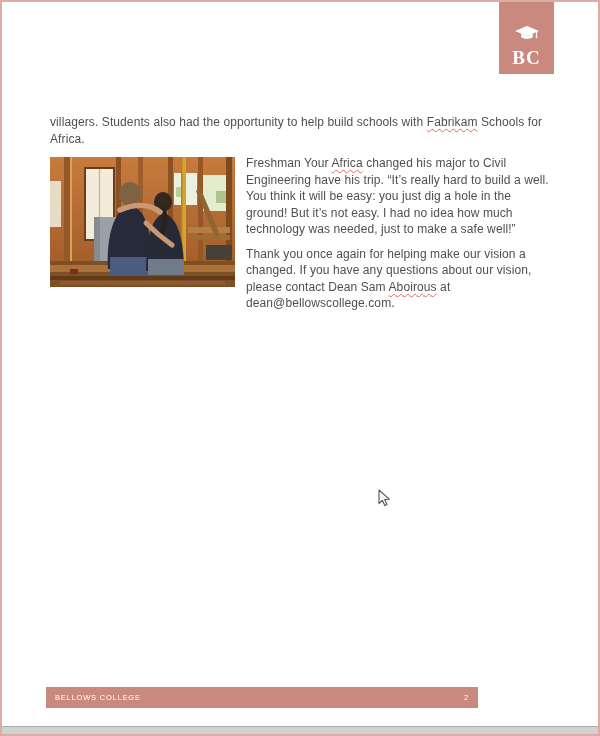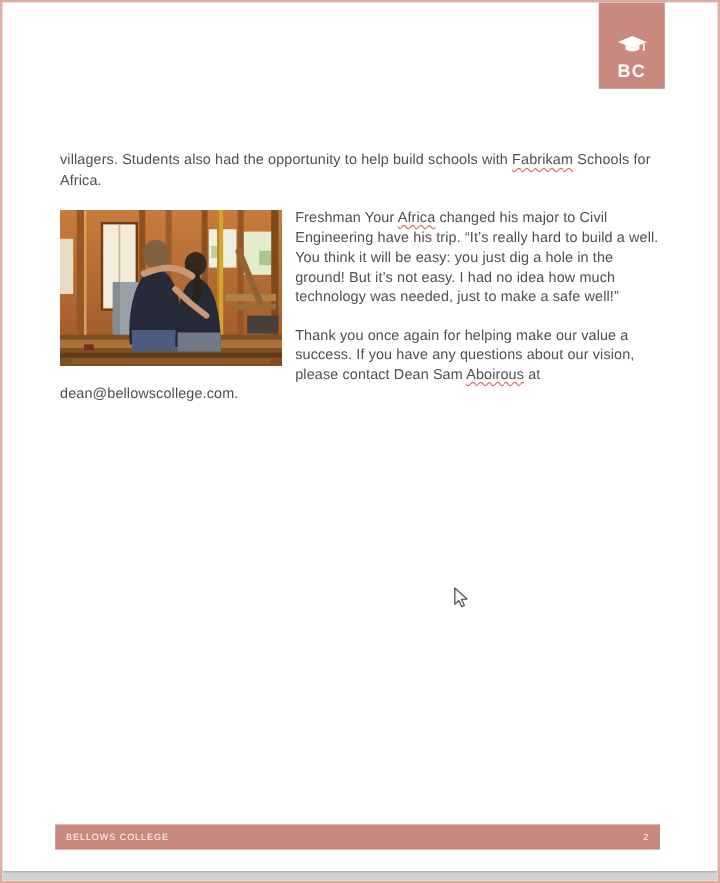--- a/index.html
+++ b/index.html
@@ -13,44 +13,44 @@
     color:#4f4f4f;
   }
   
   .bc-block {
     position:absolute; top:0; right:44px; width:55px; height:72px;
     background:#c9897e;
     display:flex; flex-direction:column; align-items:center; justify-content:flex-end;
     padding-bottom:7px; gap:6px;
   }
   .bc-initials {
-    font-family:Liberation Sans, sans-serif; font-weight:bold;
-    color:#ffffff; font-size:15px; letter-spacing:1px; line-height:1;
+    font-family:Liberation Serif, serif; font-weight:bold;
+    color:#ffffff; font-size:19px; letter-spacing:1px; line-height:1;
   }
   
   .content {
     padding:108px 43px 0 48px;
     font-size:12px; line-height:16.5px; letter-spacing:0.1px;
   }
-  .content p { margin:15px 0 8px 0; }
+  .content p { margin:4px 0 8px 0; }
   .photo-wrap {
     float:left; width:185px; height:130px;
     margin:2px 11px 10px 0;
     overflow:hidden; background:#b06c36;
   }
   .photo-wrap svg { display:block; filter:blur(0.5px) saturate(1.05); }
   .sp {
     text-decoration:underline; text-decoration-style:wavy;
     text-decoration-color:#dd6a5f; text-decoration-thickness:1px;
     text-underline-offset:2px;
   }
   .sig { margin-top:8px !important; }
   
   .footer-bar {
-    position:absolute; left:44px; top:685px; width:504px; height:21px;
+    position:absolute; left:44px; top:685px; width:432px; height:21px;
     background:#c9897e; color:#ffffff;
     display:flex; align-items:center; justify-content:space-between;
     padding:0 9px;
     font-size:7.5px; letter-spacing:0.8px;
   }
   
   .bottom-strip {
     position:absolute; left:0; right:0; bottom:0; height:8px;
     background:#d2d2d2; border-top:1px solid #a8a8a8;
   }
@@ -131,21 +131,21 @@
 
           <path d="M110 55 C99 47 87 46 70 53" stroke="#c69879" stroke-width="5.5" fill="none" stroke-linecap="round"></path>
           <path d="M96 66 C106 76 115 83 122 88" stroke="#c69879" stroke-width="5" fill="none" stroke-linecap="round"></path>
 
           <rect x="20" y="112" width="8" height="5" fill="#7a2c20"></rect>
         </svg>
       </span><span>Freshman Your </span><span class="sp">Africa</span><span> changed his major to Civil Engineering have his trip. “It’s really hard to build a well. You think it will be easy: you just dig a hole in the ground! But it’s not easy. I had no idea how much technology was needed, just to make a safe well!”</span>
     </p>
 
 
-    <p><span>Thank you once again for helping make our value a success. If you have any questions about our vision, please contact Dean Sam </span><span class="sp">Aboirous</span><span> at dean@bellowscollege.com.</span></p>
+    <p><span>Thank you once again for helping make our vision a changed. If you have any questions about our vision, please contact Dean Sam </span><span class="sp">Aboirous</span><span> at dean@bellowscollege.com.</span></p>
 
 
 
   </div>
 
   <svg class="cursor" width="13" height="18" viewBox="0 0 13 18">
     <path d="M1 1 L1 14.5 L4.4 11.4 L6.8 16.6 L9 15.6 L6.7 10.5 L11.2 10.2 Z" fill="#f8f8f8" stroke="#555" stroke-width="1.1" stroke-linejoin="round"></path>
   </svg>
 
   <div class="footer-bar">

